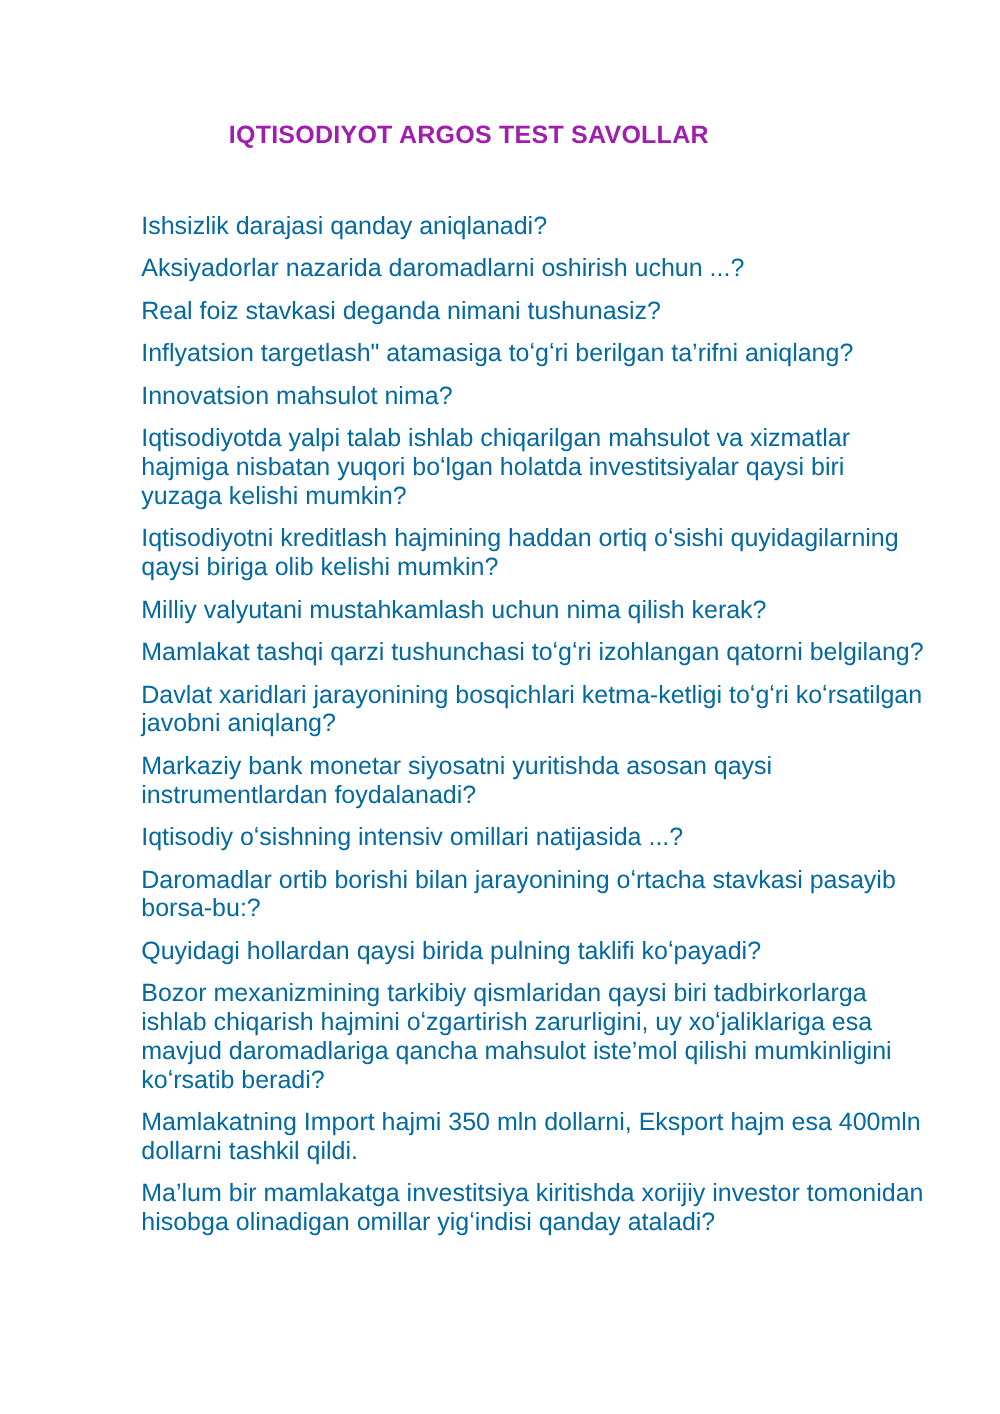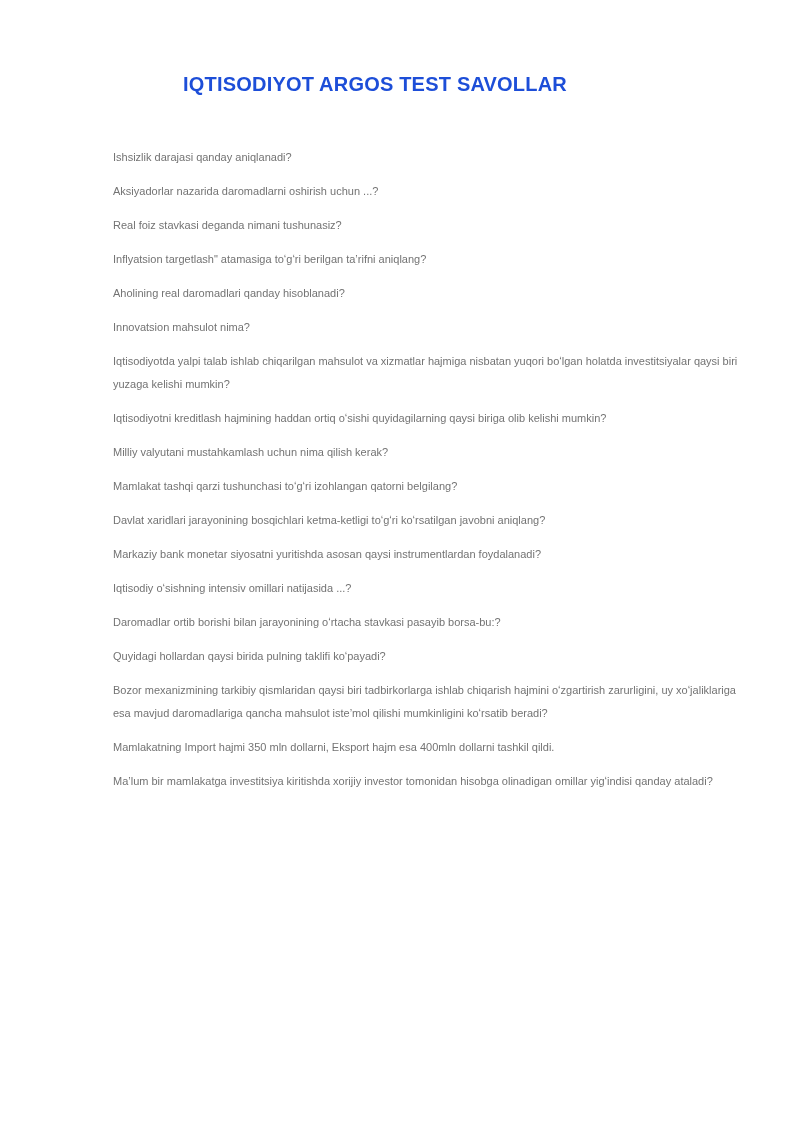--- a/index.html
+++ b/index.html
@@ -10,53 +10,52 @@
   .page {
     position: relative;
     width: 800px;
     height: 1131px;
     background: #ffffff;
     overflow: hidden;
     font-family: "Liberation Sans", sans-serif;
   }
   .doc-title {
     margin: 0;
-    padding: 72px 0 0 183px;
+    padding: 96px 0 0 183px;
     font-size: 20px;
     line-height: 24px;
     font-weight: 700;
-    color: #1d4ed8;
+    color: #a21caf;
     letter-spacing: 0.2px;
     white-space: nowrap;
   }
   .question-list {
     margin-top: 50px;
     padding-left: 113px;
     width: 630px;
   }
   .question-list p {
     margin: 0 0 11px 0;
-    font-size: 11px;
+    font-size: 20px;
     line-height: 23px;
-    color: #737373;
+    color: #0369a1;
     font-weight: 400;
   }
 </style>
 </head>
 <body>
 
 <div class="page">
   <h1 class="doc-title">IQTISODIYOT ARGOS TEST SAVOLLAR</h1>
 
   <div class="question-list">
       <p>Ishsizlik darajasi qanday aniqlanadi?</p>
       <p>Aksiyadorlar nazarida daromadlarni oshirish uchun ...?</p>
       <p>Real foiz stavkasi deganda nimani tushunasiz?</p>
       <p>Inflyatsion targetlash" atamasiga toʻgʻri berilgan ta’rifni aniqlang?</p>
-      <p>Aholining real daromadlari qanday hisoblanadi?</p>
       <p>Innovatsion mahsulot nima?</p>
       <p>Iqtisodiyotda yalpi talab ishlab chiqarilgan mahsulot va xizmatlar hajmiga nisbatan yuqori boʻlgan holatda investitsiyalar qaysi biri yuzaga kelishi mumkin?</p>
       <p>Iqtisodiyotni kreditlash hajmining haddan ortiq oʻsishi quyidagilarning qaysi biriga olib kelishi mumkin?</p>
       <p>Milliy valyutani mustahkamlash uchun nima qilish kerak?</p>
       <p>Mamlakat tashqi qarzi tushunchasi toʻgʻri izohlangan qatorni belgilang?</p>
       <p>Davlat xaridlari jarayonining bosqichlari ketma-ketligi toʻgʻri koʻrsatilgan javobni aniqlang?</p>
       <p>Markaziy bank monetar siyosatni yuritishda asosan qaysi instrumentlardan foydalanadi?</p>
       <p>Iqtisodiy oʻsishning intensiv omillari natijasida ...?</p>
       <p>Daromadlar ortib borishi bilan jarayonining oʻrtacha stavkasi pasayib borsa-bu:?</p>
       <p>Quyidagi hollardan qaysi birida pulning taklifi koʻpayadi?</p>

